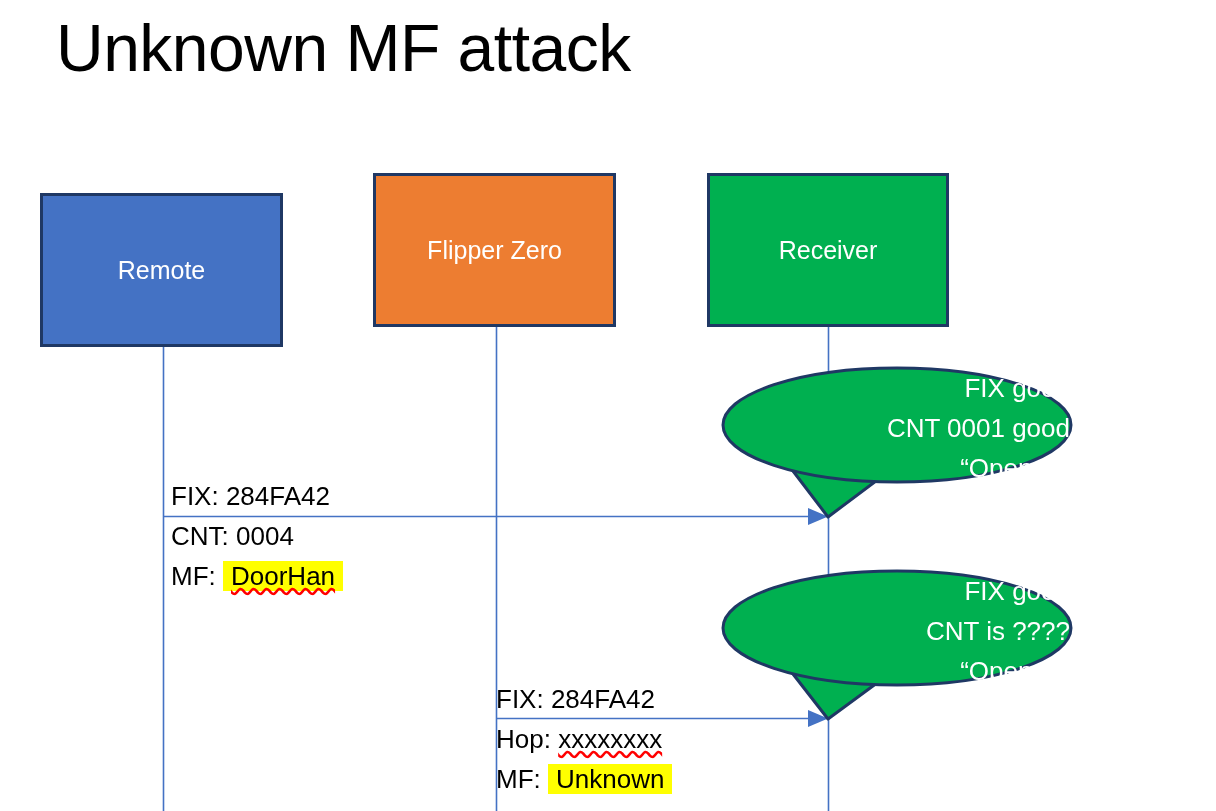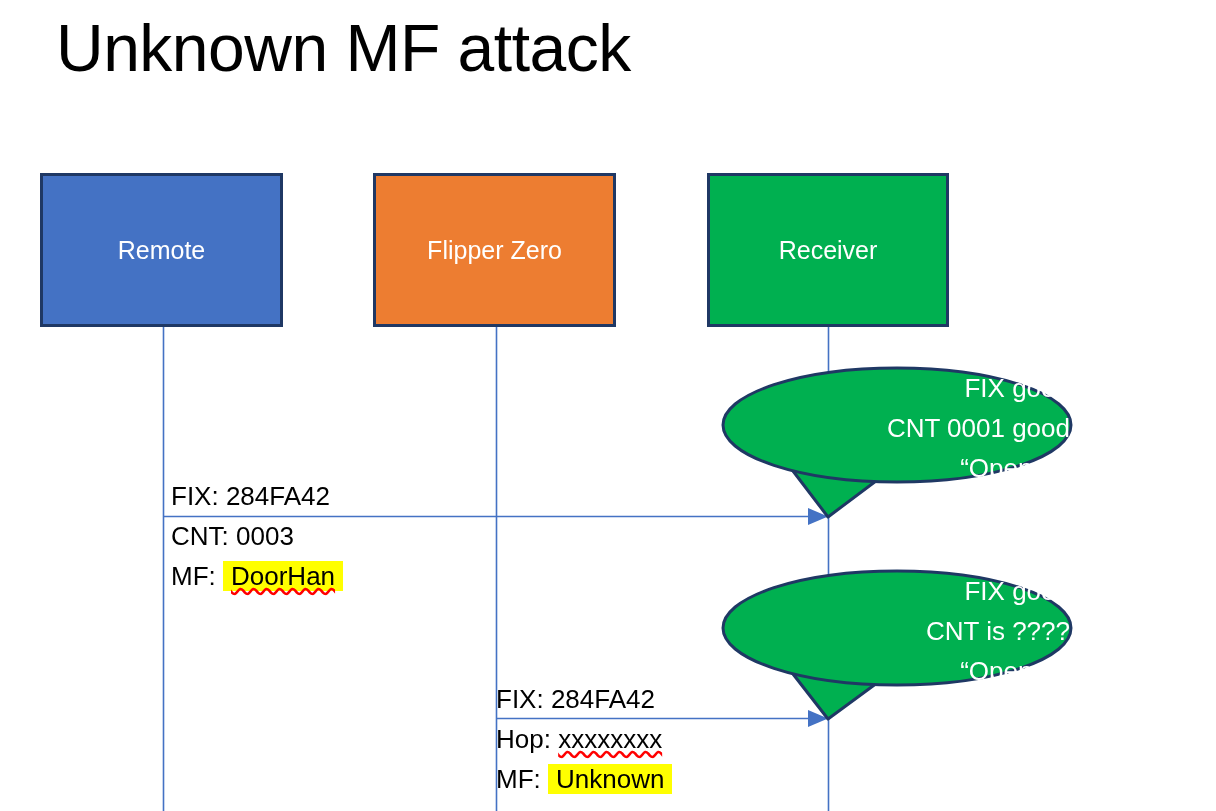--- a/index.html
+++ b/index.html
@@ -119,38 +119,38 @@
       <path d="M 793,471 L 828,517 L 896,466 Z" fill="#00B050" stroke="#1F3864" stroke-width="3" stroke-linejoin="round"></path>
       <ellipse cx="897" cy="425" rx="174" ry="57" fill="#00B050" stroke="#1F3864" stroke-width="3"></ellipse>
     </g>
 
     <g>
       <path d="M 793,674 L 828,719 L 896,669 Z" fill="#00B050" stroke="#1F3864" stroke-width="3" stroke-linejoin="round"></path>
       <ellipse cx="897" cy="628" rx="174" ry="57" fill="#00B050" stroke="#1F3864" stroke-width="3"></ellipse>
     </g>
   </svg>
 
-  <div class="actor-box" id="actor-remote" style="background:#4472C4;">
+  <div class="actor-box" id="actor-remote" style="background:#4472C4;margin-top:20px;">
     <span class="actor-label">Remote</span>
   </div>
 
   <div class="actor-box" id="actor-receiver" style="background:#00B050;">
     <span class="actor-label">Receiver</span>
   </div>
 
   <div class="actor-box" id="actor-flipper" style="background:#ED7D31;">
     <span class="actor-label">Flipper Zero</span>
   </div>
 
   <div class="msg-block" id="msg-1">
     <div class="msg-line">
       <span>FIX: </span><span>284FA42</span>
     </div>
     <div class="msg-line">
-      <span>CNT: </span><span>0003</span>
+      <span>CNT: </span><span>0004</span>
     </div>
     <div class="msg-line">
       <span>MF: </span><span class="hl sq">DoorHan</span>
     </div>
   </div>
 
   <div class="msg-block" id="msg-2">
     <div class="msg-line">
       <span>FIX: </span><span>284FA42</span>
     </div>

